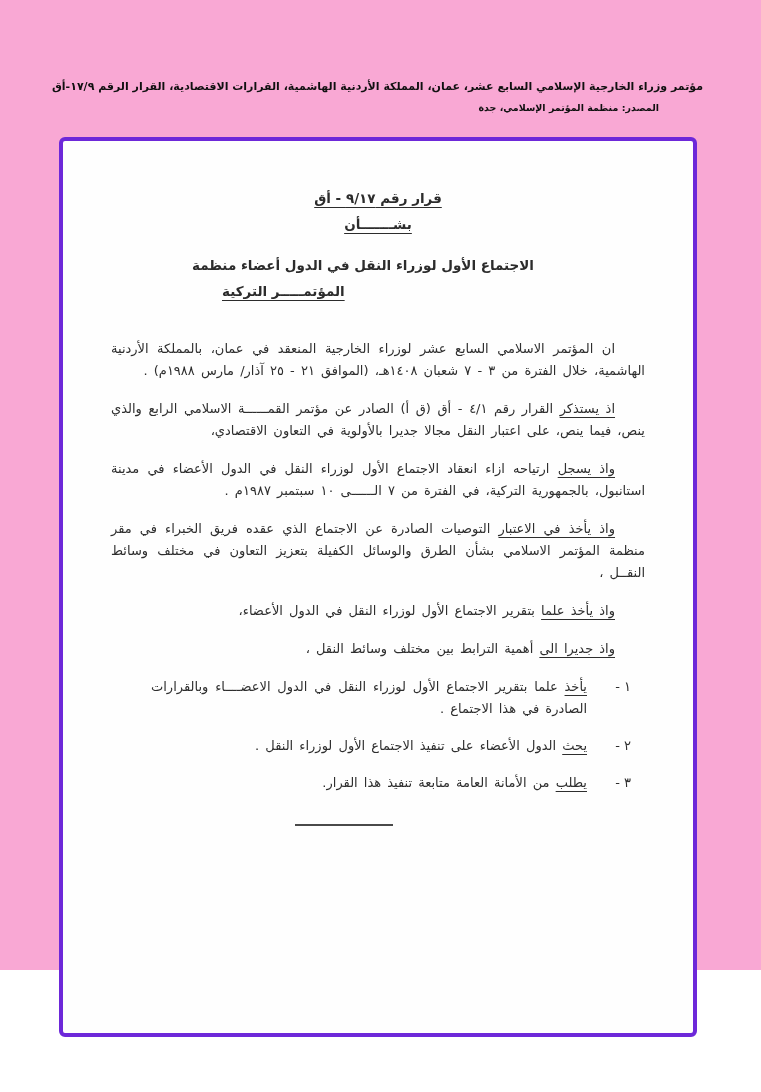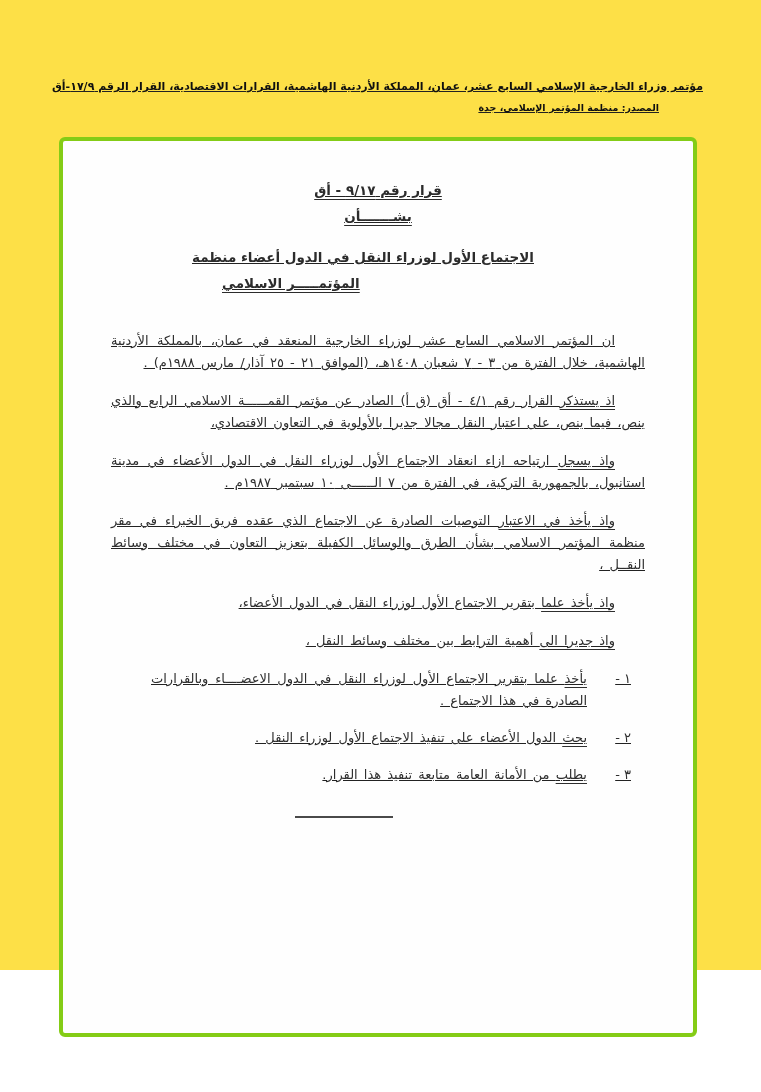--- a/index.html
+++ b/index.html
@@ -3,44 +3,44 @@
 <meta charset="utf-8">
 <style>
   * { margin:0; padding:0; box-sizing:border-box; }
   html,body { background:#ffffff; }
   body {
     width:761px; height:1092px;
     font-family:"DejaVu Sans", sans-serif;
     color:#222;
     overflow:hidden;
   }
-  .page { position:relative; width:761px; height:970px; background:#fde047;text-decoration:underline; }
+  .page { position:relative; width:761px; height:970px; background:#f9a8d4; }
 
   
   .catalog-header {
     padding:80px 58px 0 30px;
     direction:rtl; text-align:right;
     font-size:11px; font-weight:bold; color:#101010;
     line-height:1.35;
     letter-spacing:0;
   }
   .catalog-source {
     padding:7px 102px 0 36px;
     direction:rtl; text-align:right;
     font-size:9.5px; font-weight:bold; color:#101010;
   }
 
   
   .scan-frame {
     margin:24px 0 0 59px;
     width:638px; height:900px;
-    border:4px solid #84cc16;
+    border:4px solid #6d28d9;
     border-radius:6px;
     background:#fefefe;
-    padding:20px 48px 0 48px;
+    padding:28px 48px 0 48px;
     direction:rtl;
     overflow:hidden;
   }
 
   .doc { color:#2e2e2e; font-size:13px; line-height:22px; }
 
   .title-block { text-align:center; margin-top:16px; margin-bottom:34px; }
   .t-line { font-size:13.5px; font-weight:bold; line-height:26px; color:#2c2c2c; white-space:nowrap; }
   .u { text-decoration:underline; text-underline-offset:4px; }
   .title-cont { width:312px; margin:15px auto; }
@@ -76,21 +76,21 @@
   <div class="catalog-source">المصدر:  منظمة المؤتمر الإسلامي، جدة</div>
 
   <div class="scan-frame">
     <div class="doc">
 
       <div class="title-block">
         <div class="t-line u">قرار رقم ٩/١٧ - أق</div>
         <div class="t-line u">بشـــــــأن</div>
         <div class="title-cont">
           <div class="t-line">الاجتماع الأول لوزراء النقل في الدول أعضاء منظمة</div>
-          <div class="t-line u t4">المؤتمـــــر الاسلامي</div>
+          <div class="t-line u t4">المؤتمـــــر التركية</div>
         </div>
       </div>
 
       <p class="para">
         <span class="lead"></span><span>ان المؤتمر الاسلامي السابع عشر لوزراء الخارجية المنعقد في عمان، بالمملكة الأردنية الهاشمية، خلال الفترة من ٣ - ٧ شعبان ١٤٠٨هـ، (الموافق ٢١ - ٢٥ آذار/ مارس ١٩٨٨م) .</span>
       </p>
 
       <p class="para">
         <span class="lead">اذ يستذكر</span><span> القرار رقم ٤/١ - أق (ق أ) الصادر عن مؤتمر القمــــــة الاسلامي الرابع والذي ينص، فيما ينص، على اعتبار النقل مجالا جديرا بالأولوية في التعاون الاقتصادي،</span>
       </p>

